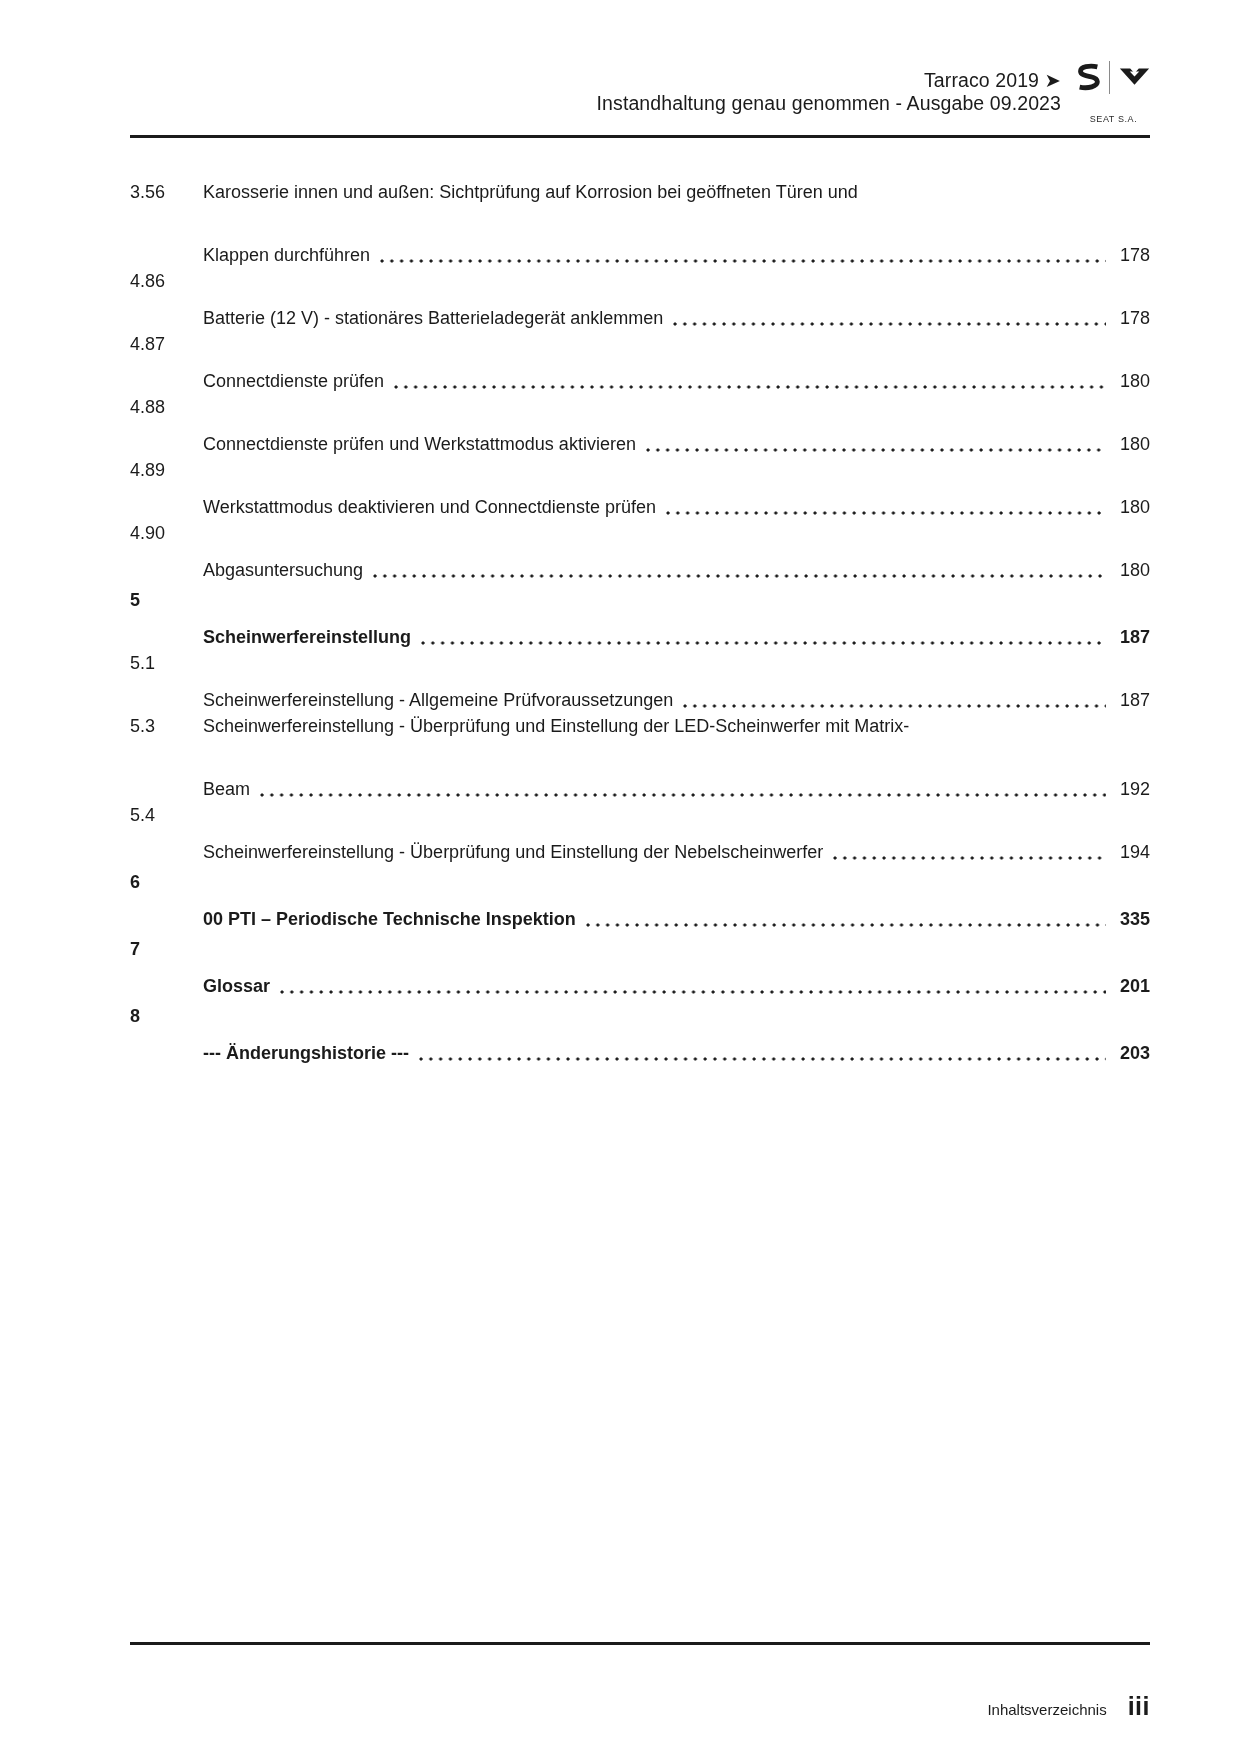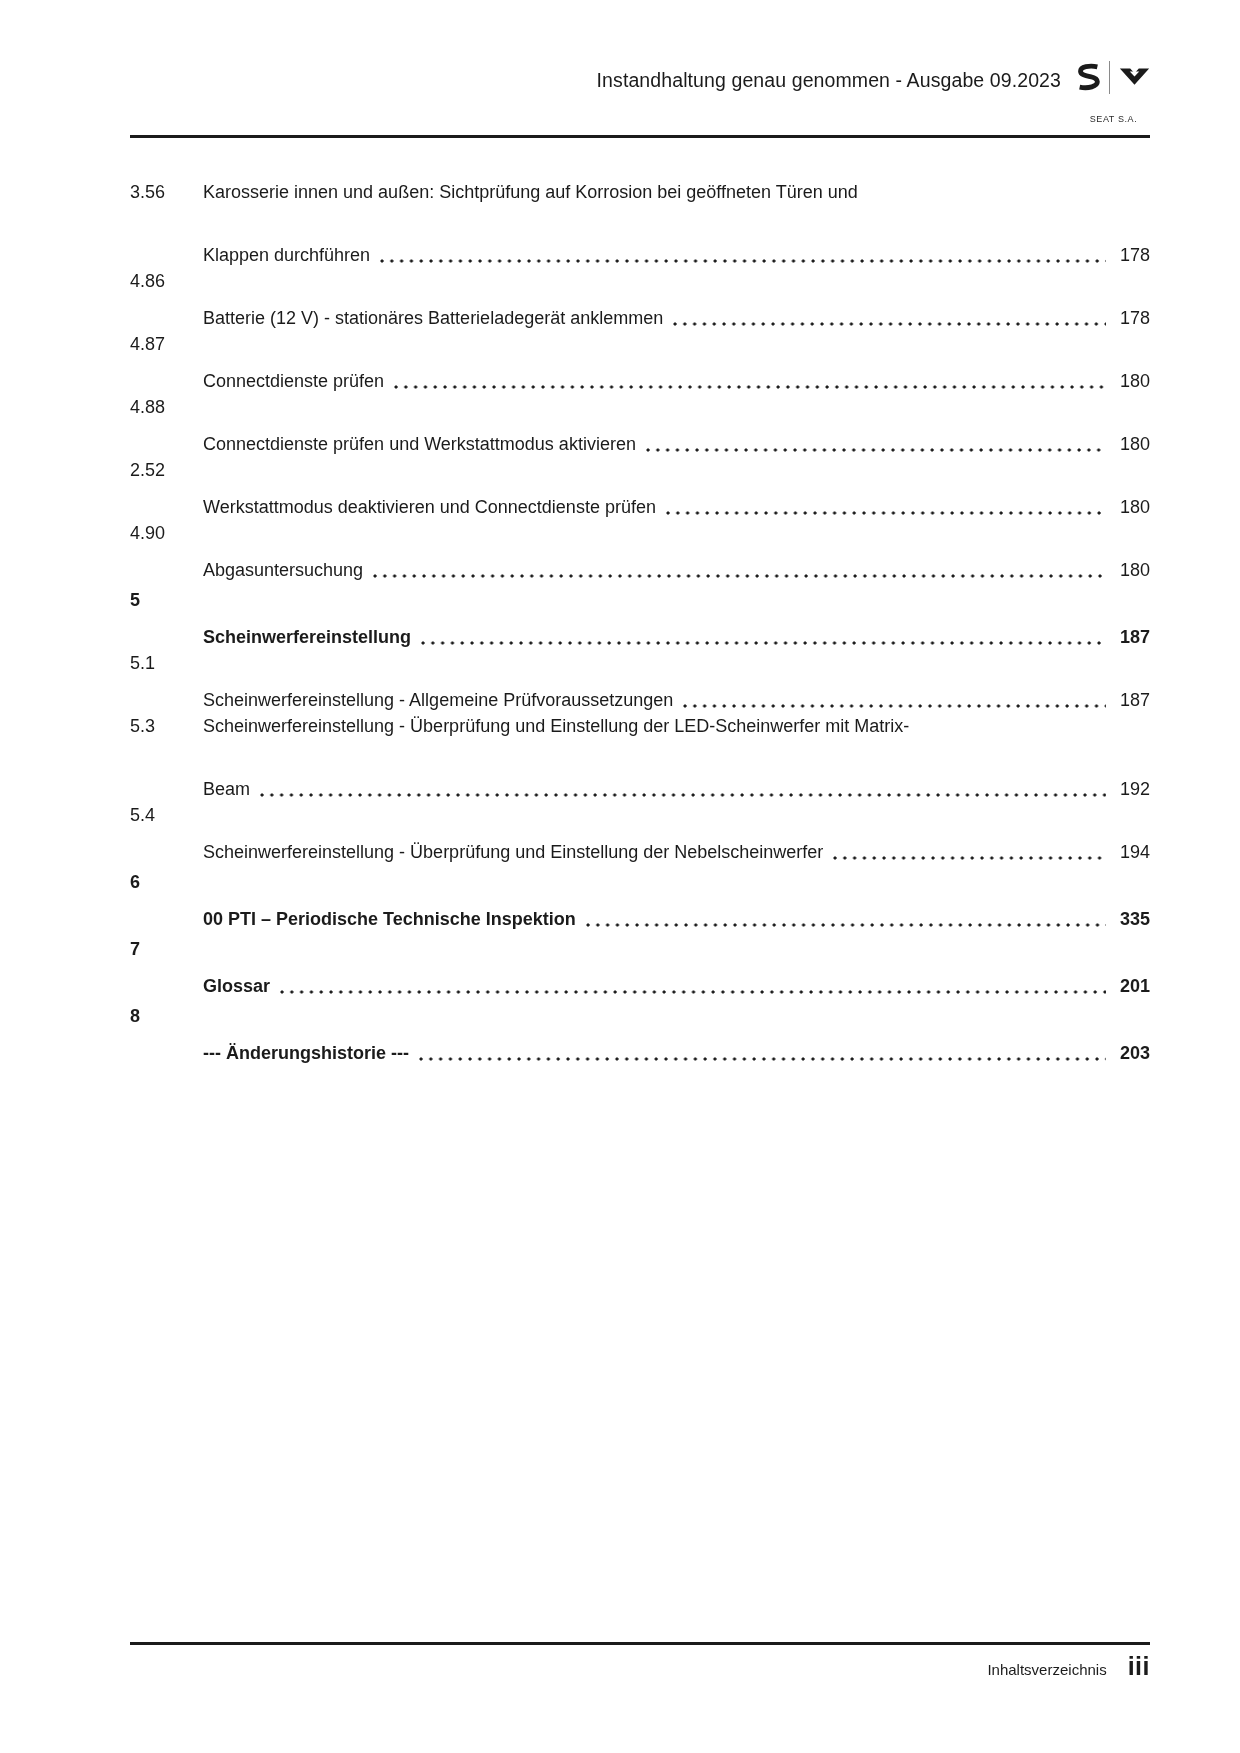--- a/index.html
+++ b/index.html
@@ -128,31 +128,33 @@
     justify-content: flex-end;
     align-items: baseline;
     gap: 21px;
     margin-top: 7px;
   }
   .footer-label { font-size: 15px; }
   .footer-page {
     font-size: 25px;
     font-weight: 700;
     letter-spacing: 0.5px;
+    margin-top: 40px;
   }
 </style>
 </head>
 <body>
 
 <div class="page">
   <div class="content">
 
     <header>
       <div class="header-top">
         <div class="header-text">
+          <div>Tarraco 2019 ➤</div>
           <div>Instandhaltung genau genommen - Ausgabe 09.2023</div>
         </div>
         <div class="brand">
           <div class="brand-logos">
             <svg class="seat-logo" viewBox="0 0 26 30" aria-hidden="true">
               <path d="M23 3.5 C14 1.5 4 3.5 4 8.5 C4 12.5 10 13.6 15 14.6 C20 15.6 23 17 23 20.5 C23 25.5 13 28.5 3 26.5" fill="none" stroke="#1b1b1b" stroke-width="5.5"></path>
             </svg>
             <div class="logo-divider"></div>
             <svg class="cupra-logo" viewBox="0 0 36 22" aria-hidden="true">
               <path d="M1 1 L13 1 L18 6.5 L23 1 L35 1 L18 20 Z" fill="#1b1b1b"></path>
@@ -201,21 +203,21 @@
         <span class="toc-num">4.88</span>
         <div class="toc-body">
           <div class="toc-lastline">
             <span class="toc-text">Connectdienste prüfen und Werkstattmodus aktivieren</span>
             <span class="toc-leader"></span>
             <span class="toc-page">180</span>
           </div>
         </div>
       </div>
         <div class="toc-row">
-        <span class="toc-num">2.52</span>
+        <span class="toc-num">4.89</span>
         <div class="toc-body">
           <div class="toc-lastline">
             <span class="toc-text">Werkstattmodus deaktivieren und Connectdienste prüfen</span>
             <span class="toc-leader"></span>
             <span class="toc-page">180</span>
           </div>
         </div>
       </div>
         <div class="toc-row">
         <span class="toc-num">4.90</span>

